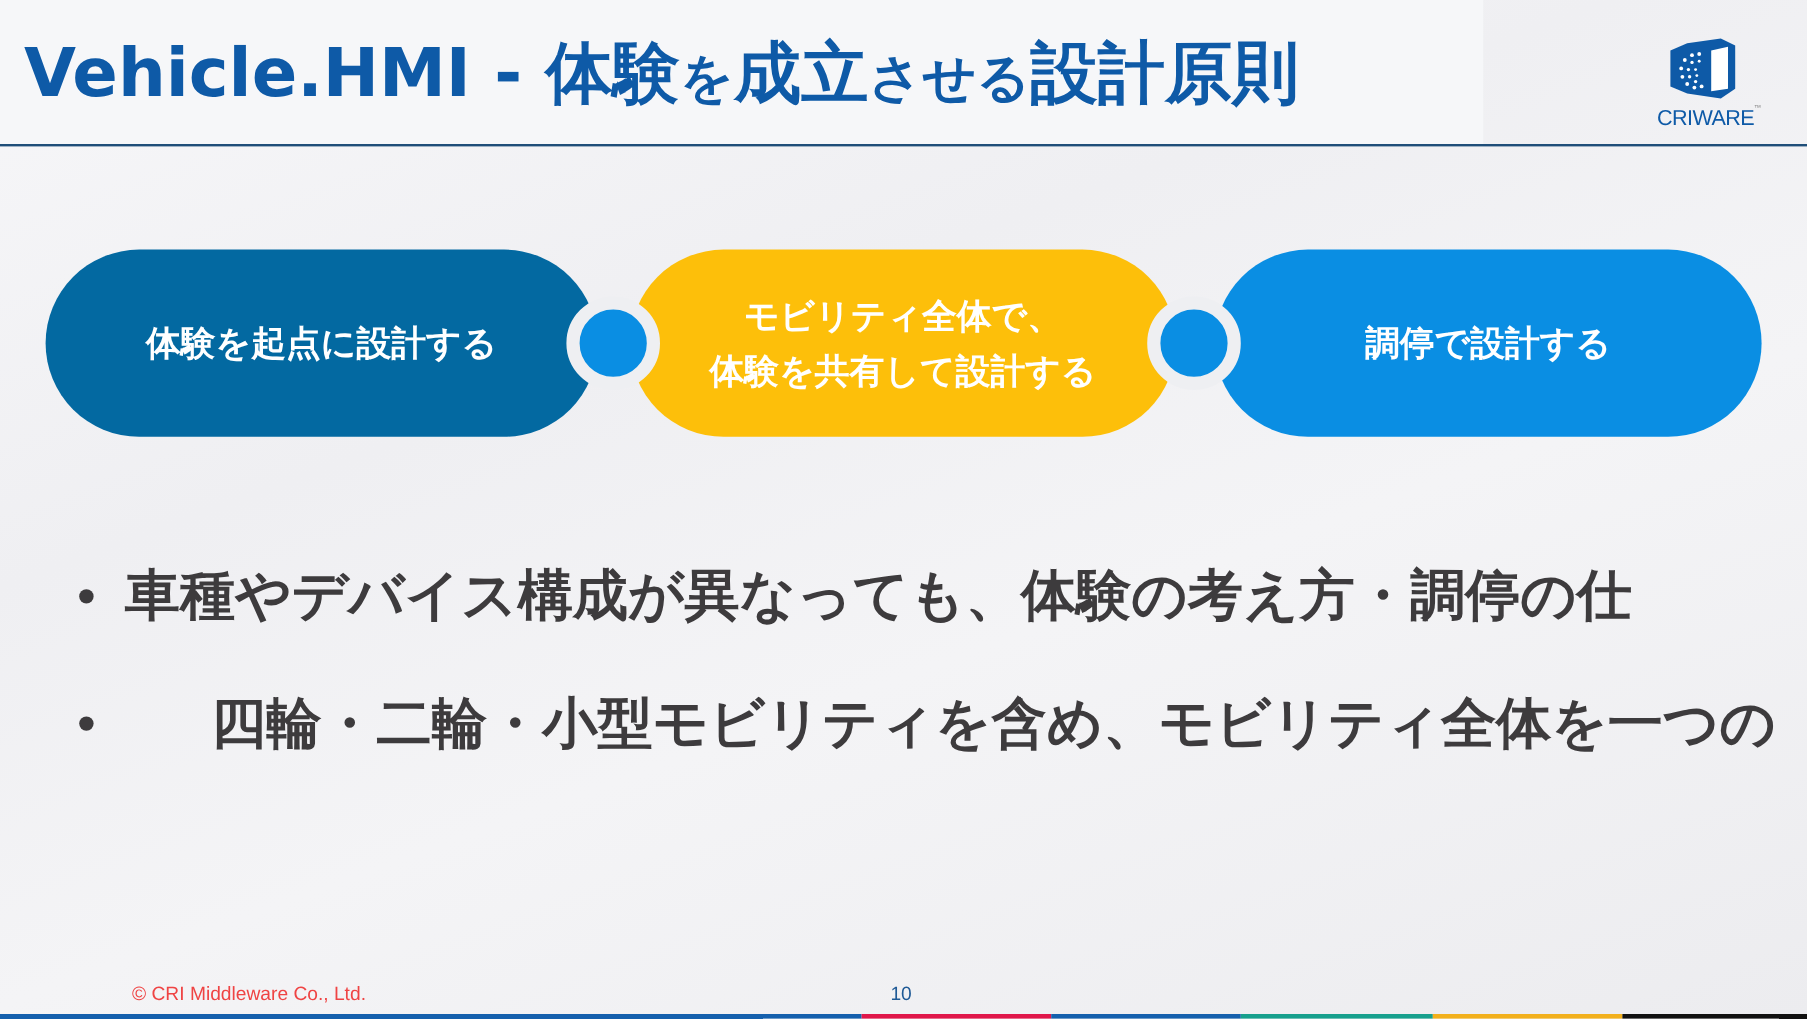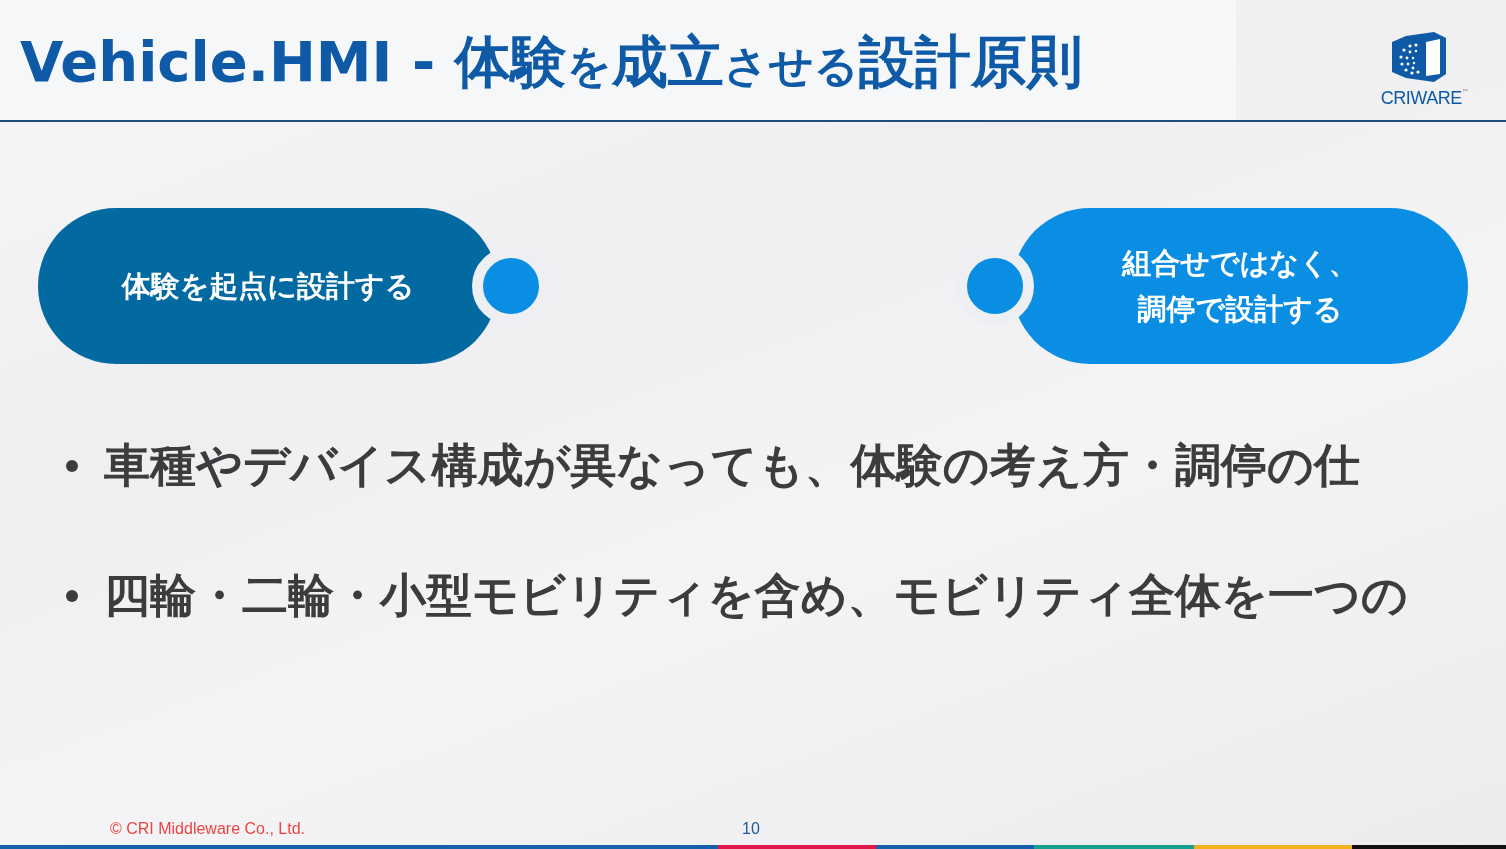--- a/index.html
+++ b/index.html
@@ -56,23 +56,23 @@
     border: 11px solid #eeeff2;
     box-sizing: border-box;
   }
   .connector-1 { left: 472px; }
   .connector-2 { left: 956px; }
 
   .bullets { position: absolute; left: 60px; top: 430px; width: 1420px; }
   .bullet {
     position: relative; padding-left: 44px;
     color: #3d3b3d; font-weight: bold;
-    font-size: 46px; line-height: 70px;
+    font-size: 46px; line-height: 70px; margin-top: 31px;
   }
-  .bullet + .bullet { margin-top: 60px; }
+  .bullet + .bullet { margin-top: 36px; text-align: right; }
   .bullet .dot {
     position: absolute; left: 6px; top: 30px;
     width: 12px; height: 12px; border-radius: 50%; background: #3d3b3d;
   }
 
   .footer-copy {
     position: absolute; left: 110px; top: 820px;
     font-family: "Liberation Sans", sans-serif; font-size: 16px; color: #ef4444;
   }
   .footer-page {
@@ -121,23 +121,28 @@
   </div>
 </div>
 <div class="header-rule"></div>
 
 <div class="flow">
   <div class="pill pill-1">
     <span class="text">
       <span style="display:block">体験を起点に設計する</span>
     </span>
   </div>
+  <div class="pill pill-2">
+    <span class="text">
+      <span style="display:block">モビリティ全体で、</span>
+      <span style="display:block">体験を共有して設計する</span>
+    </span>
+  </div>
   <div class="pill pill-3">
     <span class="text">
-      <span style="display:block">組合せではなく、</span>
       <span style="display:block">調停で設計する</span>
     </span>
   </div>
   <div class="connector connector-1"></div>
   <div class="connector connector-2"></div>
 </div>
 
 <div class="bullets">
   <div class="bullet">
     <span class="dot"></span>

